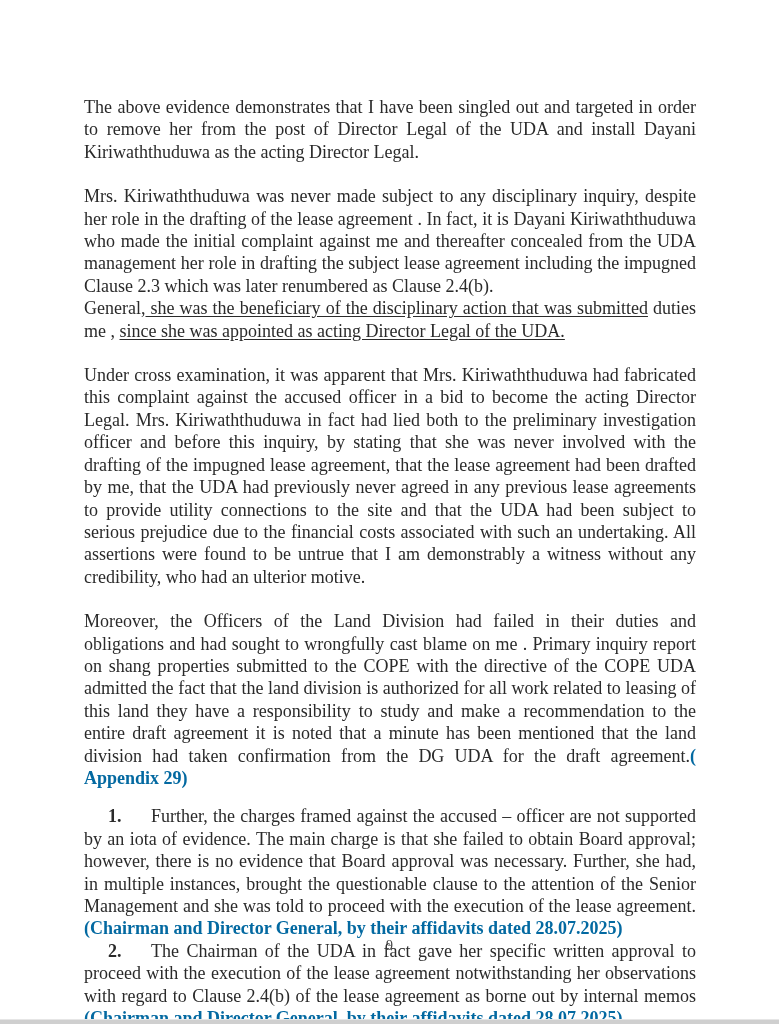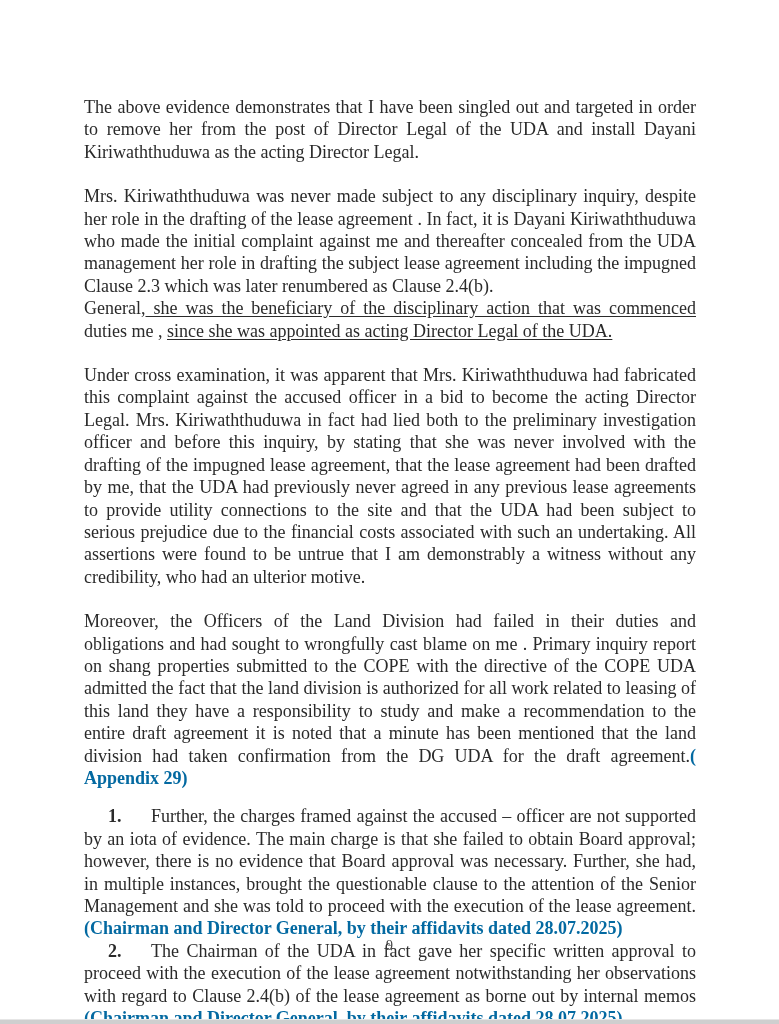--- a/index.html
+++ b/index.html
@@ -69,21 +69,21 @@
 </head>
 <body>
 
 <div class="page">
   <div class="content">
 
     <p>The above evidence demonstrates that I have been singled out and targeted in order to remove her from the post of Director Legal of the UDA and install Dayani Kiriwaththuduwa as the acting Director Legal.</p>
 
     <div class="para-gap">
       <p>Mrs. Kiriwaththuduwa was never made subject to any disciplinary inquiry, despite her role in the drafting of the lease agreement .  In fact, it is Dayani Kiriwaththuduwa who made the initial complaint against me and thereafter concealed from the UDA management her role in drafting the subject lease agreement including the impugned Clause 2.3 which was later renumbered as Clause 2.4(b).</p>
-      <p><span>General,</span><span class="u"> she was the beneficiary of the disciplinary action that was commenced</span><span> duties me , </span><span class="u">since she was appointed as acting Director Legal of the UDA.</span></p>
+      <p><span>General,</span><span class="u"> she was the beneficiary of the disciplinary action that was submitted</span><span> duties me , </span><span class="u">since she was appointed as acting Director Legal of the UDA.</span></p>
     </div>
 
     <p class="para-gap">Under cross examination, it was apparent that Mrs. Kiriwaththuduwa had fabricated this complaint against the accused officer in a bid to become the acting Director Legal. Mrs. Kiriwaththuduwa in fact had lied both to the preliminary investigation officer and before this inquiry, by stating that she was never involved with the drafting of the impugned lease agreement, that the lease agreement had been drafted by me, that the UDA had previously never agreed in any previous lease agreements to provide utility connections to the site and that the UDA had been subject to serious prejudice due to the financial costs associated with such an undertaking. All assertions were found to be untrue that I am demonstrably a witness without any credibility, who had an ulterior motive.</p>
 
     <p class="para-gap"><span>Moreover, the Officers of the Land Division had failed in their duties and obligations and had sought to wrongfully cast blame on me . Primary inquiry report on shang properties submitted to the COPE with the directive of the COPE UDA admitted the fact that the land division is authorized for all work related to leasing of this land they have a responsibility to study and make a recommendation to the entire draft agreement it is noted that a minute has been mentioned that the land division had taken confirmation from the DG UDA for the draft agreement.</span><b>( Appendix 29)</b></p>
 
     <div style="margin-top: 16px;">
       <p class="list-item"><span class="list-num">1.</span><span>Further, the charges framed against the accused – officer are not supported by an iota of evidence. The main charge is that she failed to obtain Board approval; however, there is no evidence that Board approval was necessary. Further, she had, in multiple instances, brought the questionable clause to the attention of the Senior Management and she was told to proceed with the execution of the lease agreement. </span><b>(Chairman and Director General, by their affidavits dated 28.07.2025)</b></p>
 
       <p class="list-item"><span class="list-num">2.</span><span>The Chairman of the UDA in fact gave her specific written approval to proceed with the execution of the lease agreement notwithstanding her observations with regard to Clause 2.4(b) of the lease agreement as borne out by internal memos </span><b>(Chairman and Director General, by their affidavits dated 28.07.2025)</b></p>

